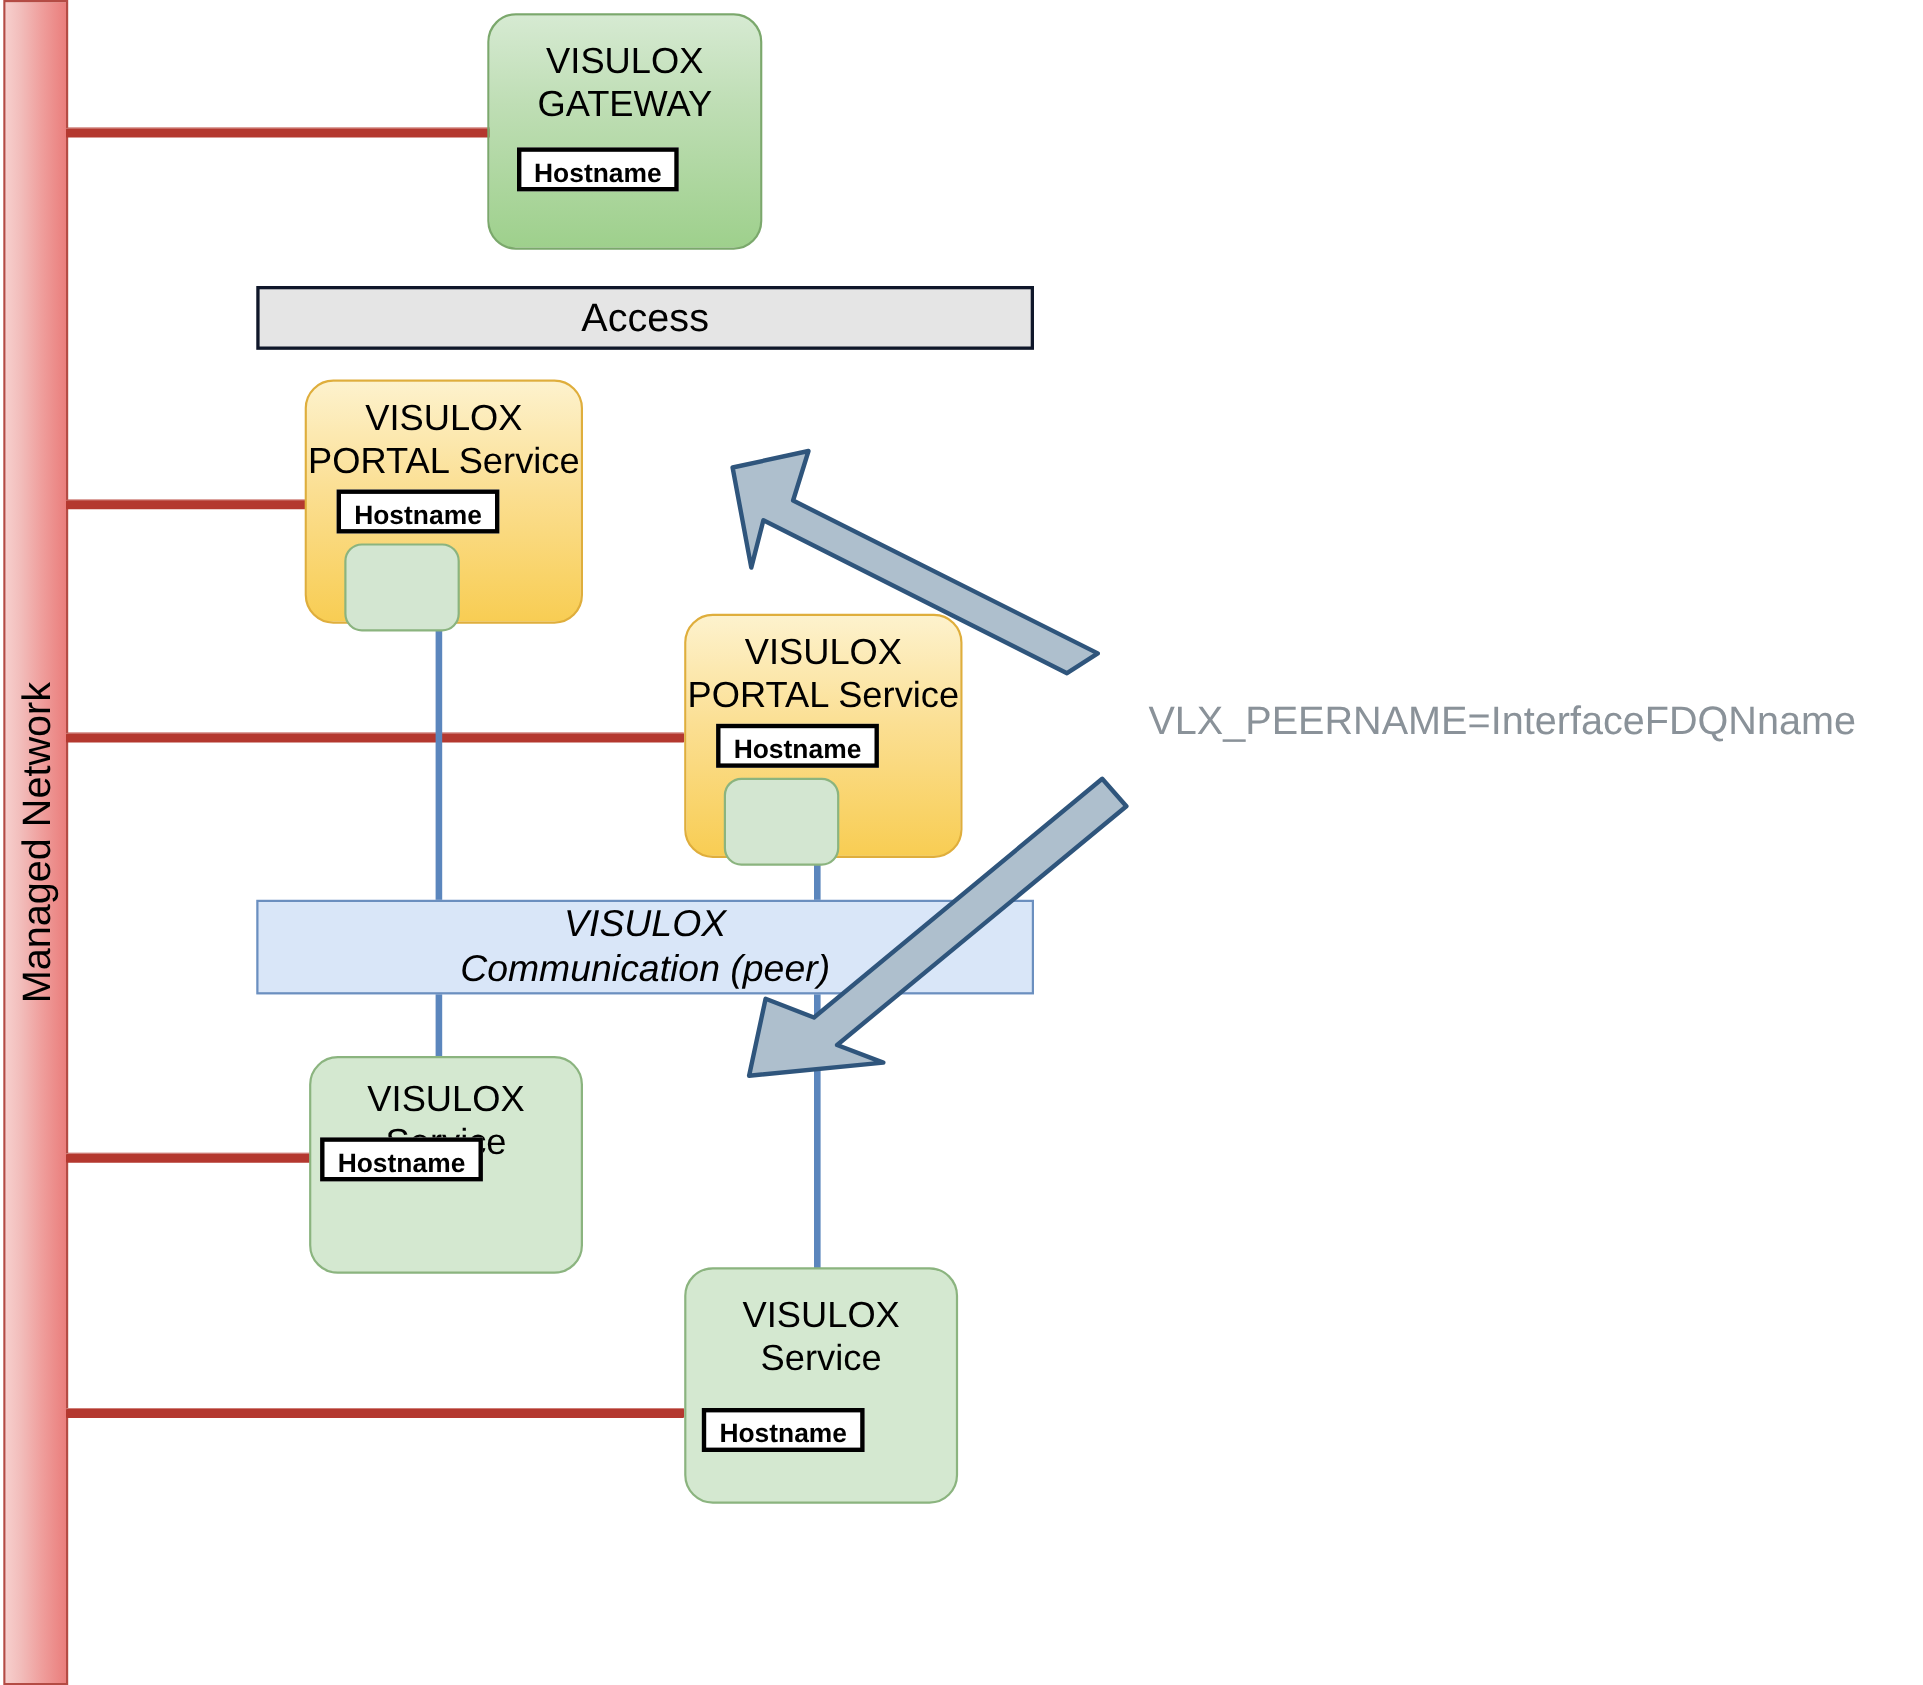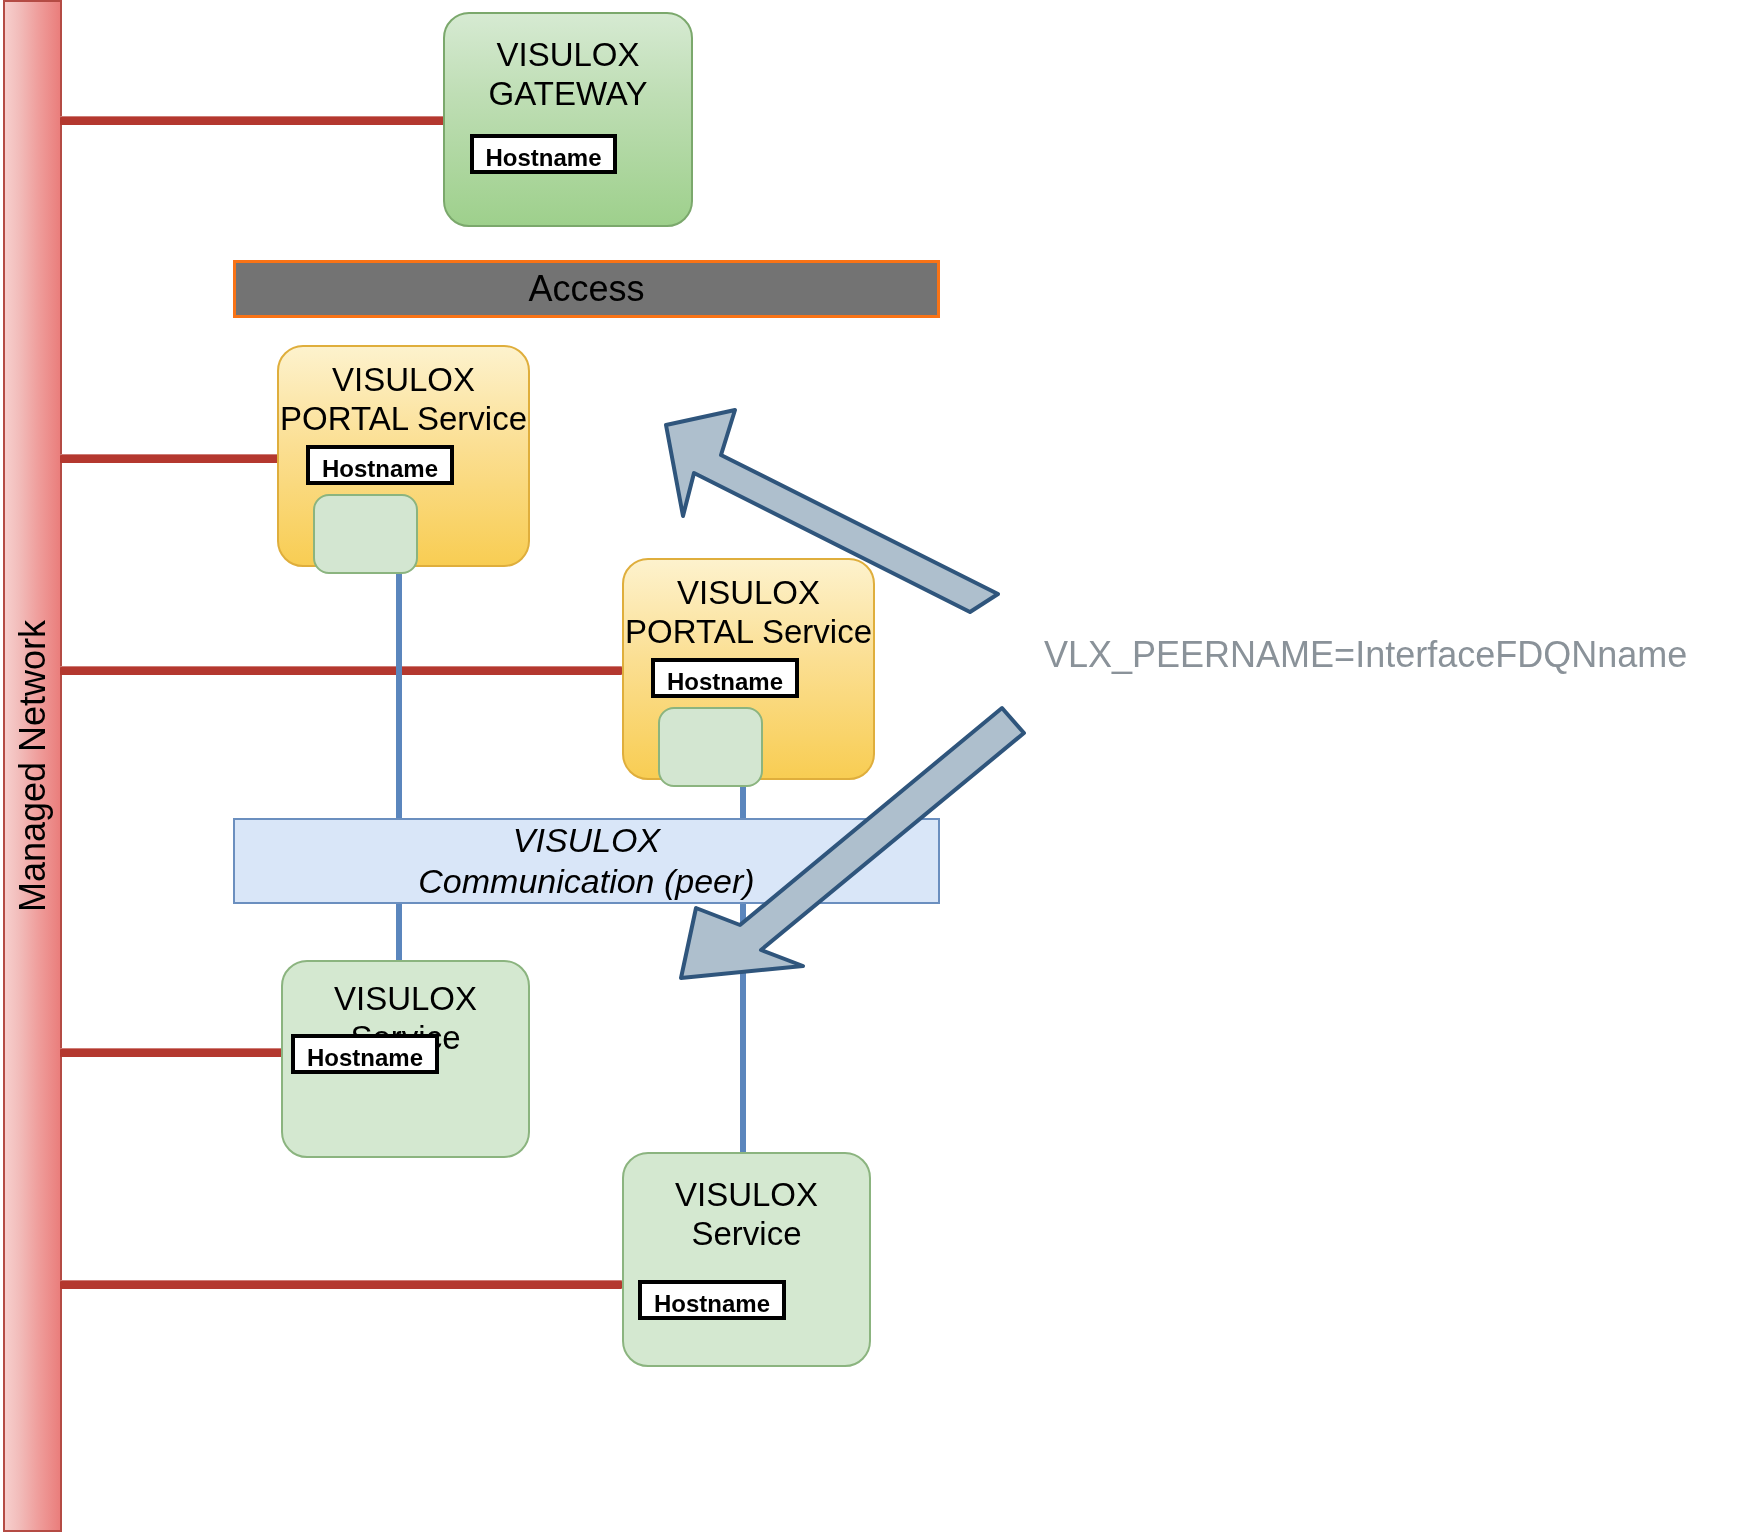--- a/index.html
+++ b/index.html
@@ -97,22 +97,22 @@
   
   .band{
     position:absolute;
     box-sizing:border-box;
     display:flex;
     align-items:center;
     justify-content:center;
     text-align:center;
   }
   .band-access{
-    background:#737373;
-    border:3px solid #f97316;
+    background:#e5e5e5;
+    border:3px solid #0f172a;
     font-size:36px;
     color:#000;
   }
   .band-comm{
     background:#d9e6f8;
     border:2px solid #6b8fbf;
     font-size:34px;
     color:#000;
     font-style:italic;
     line-height:1.2;

